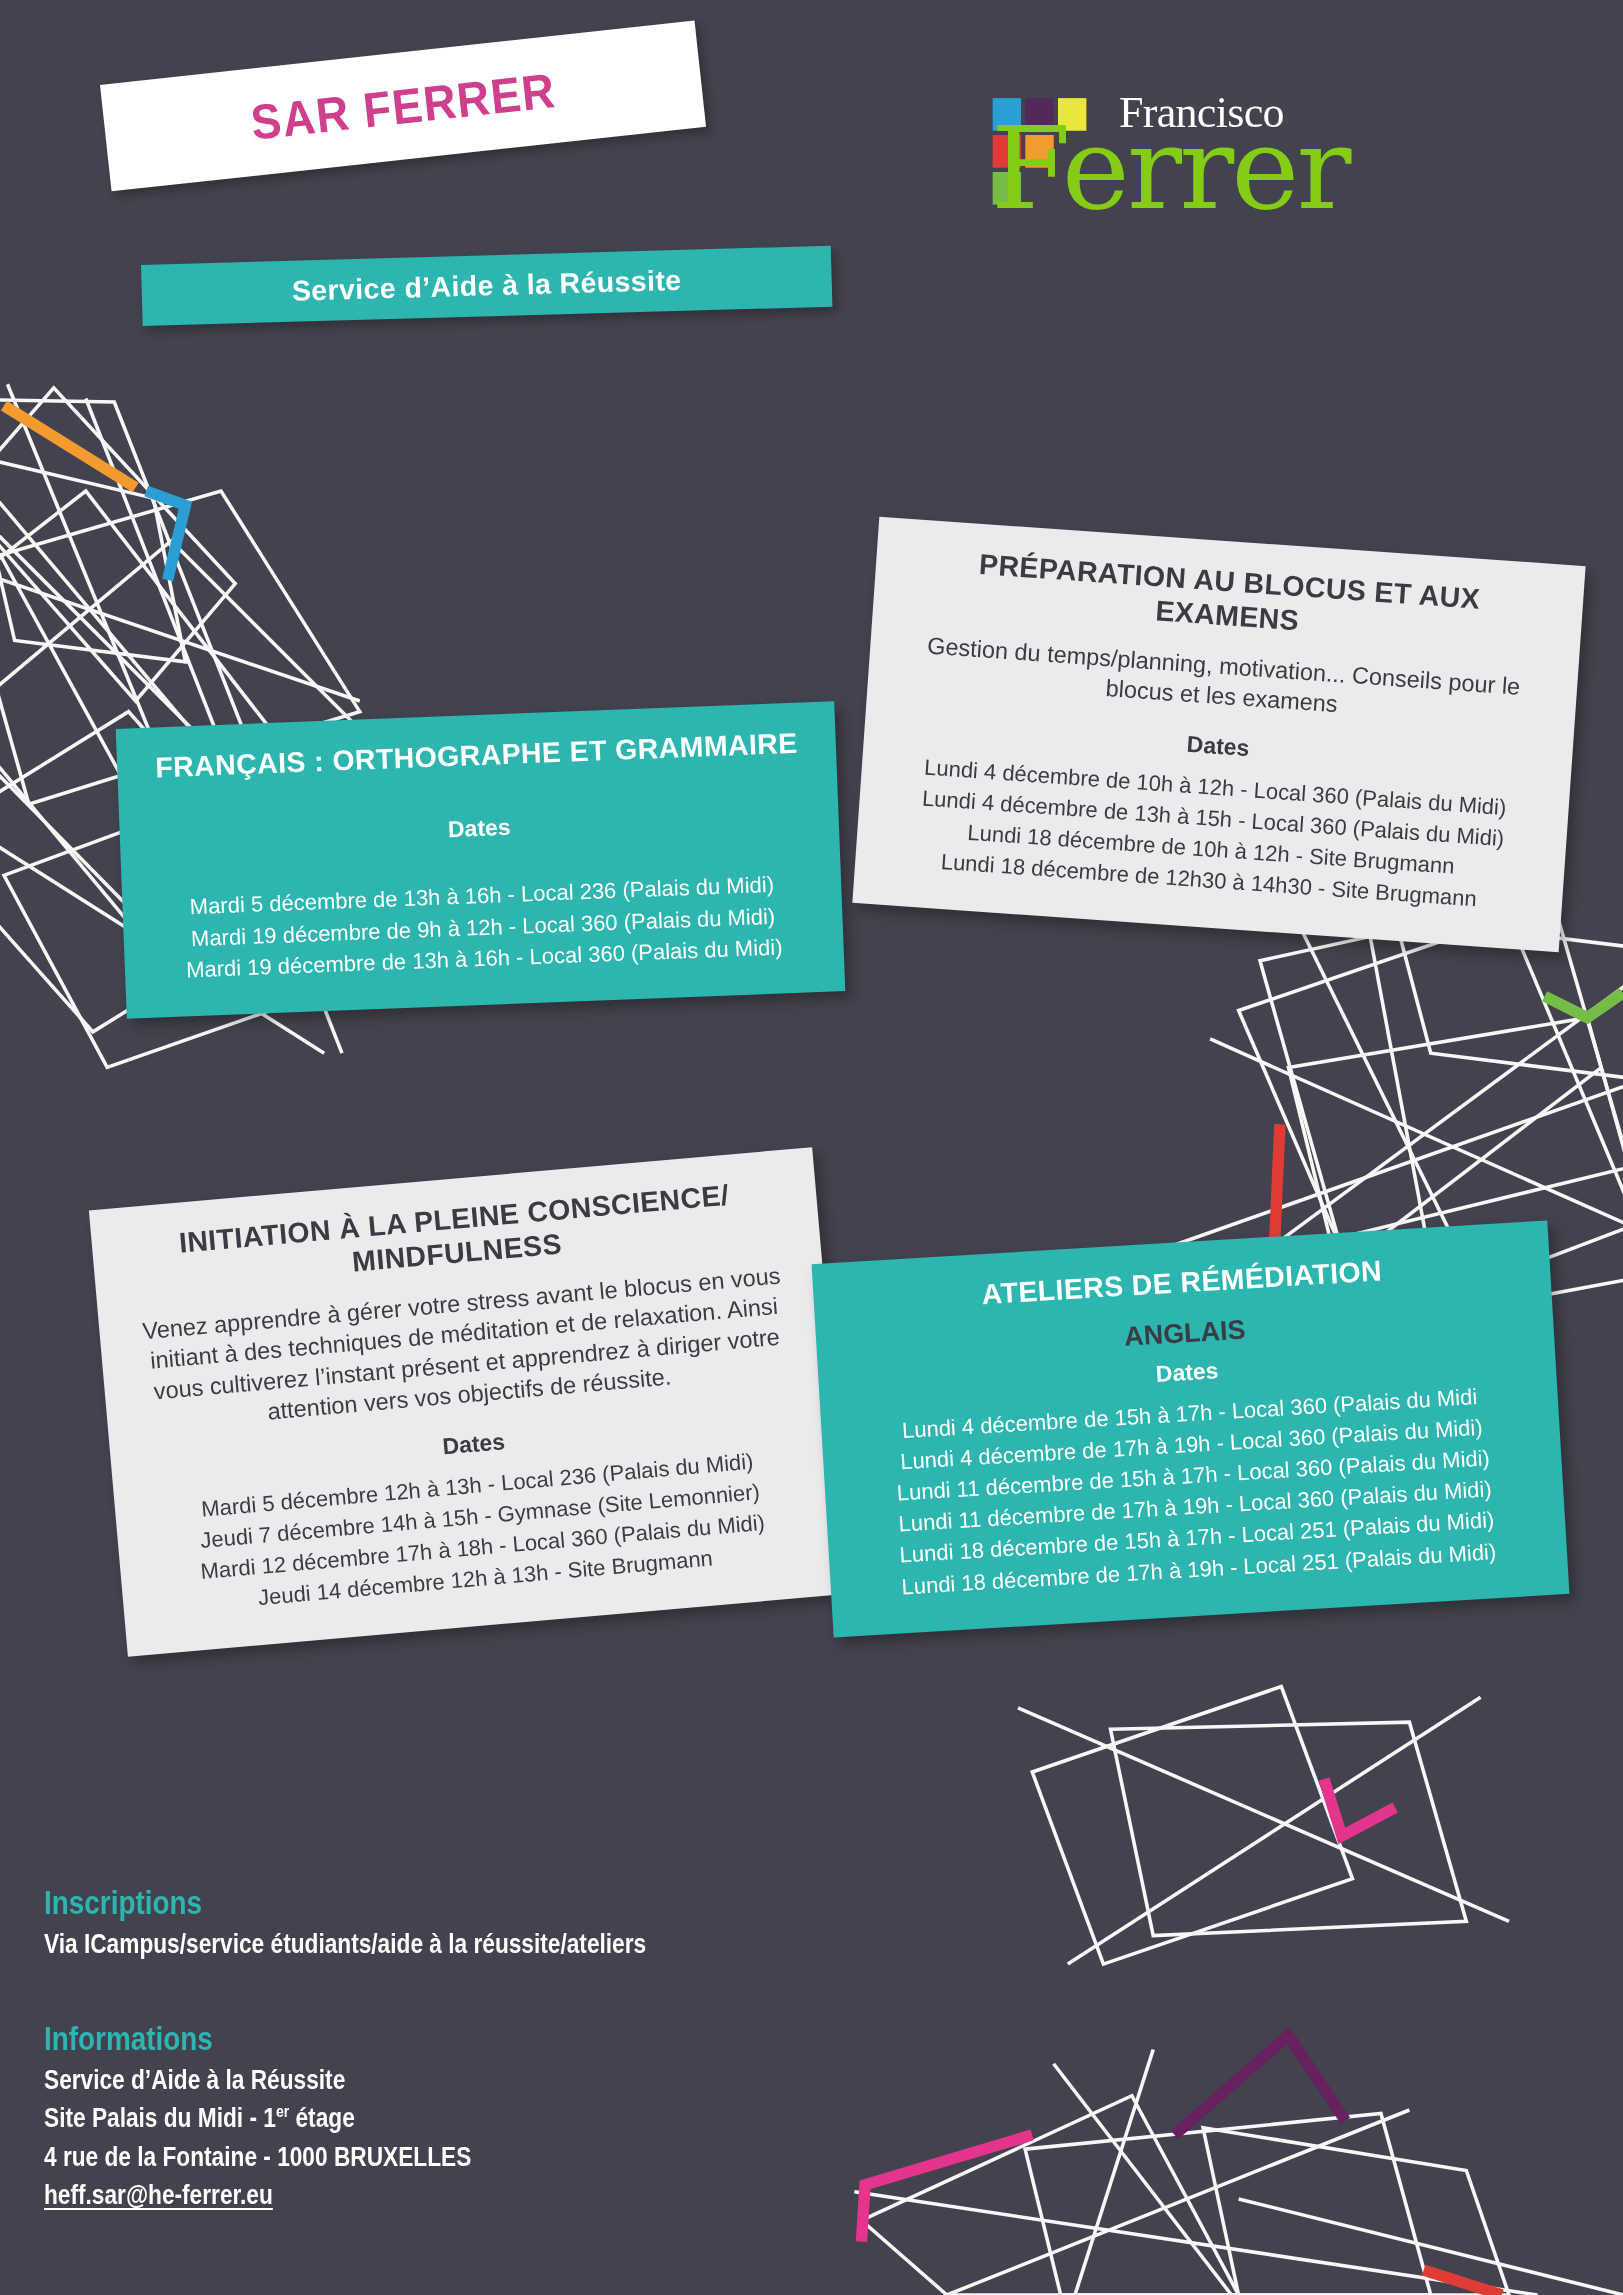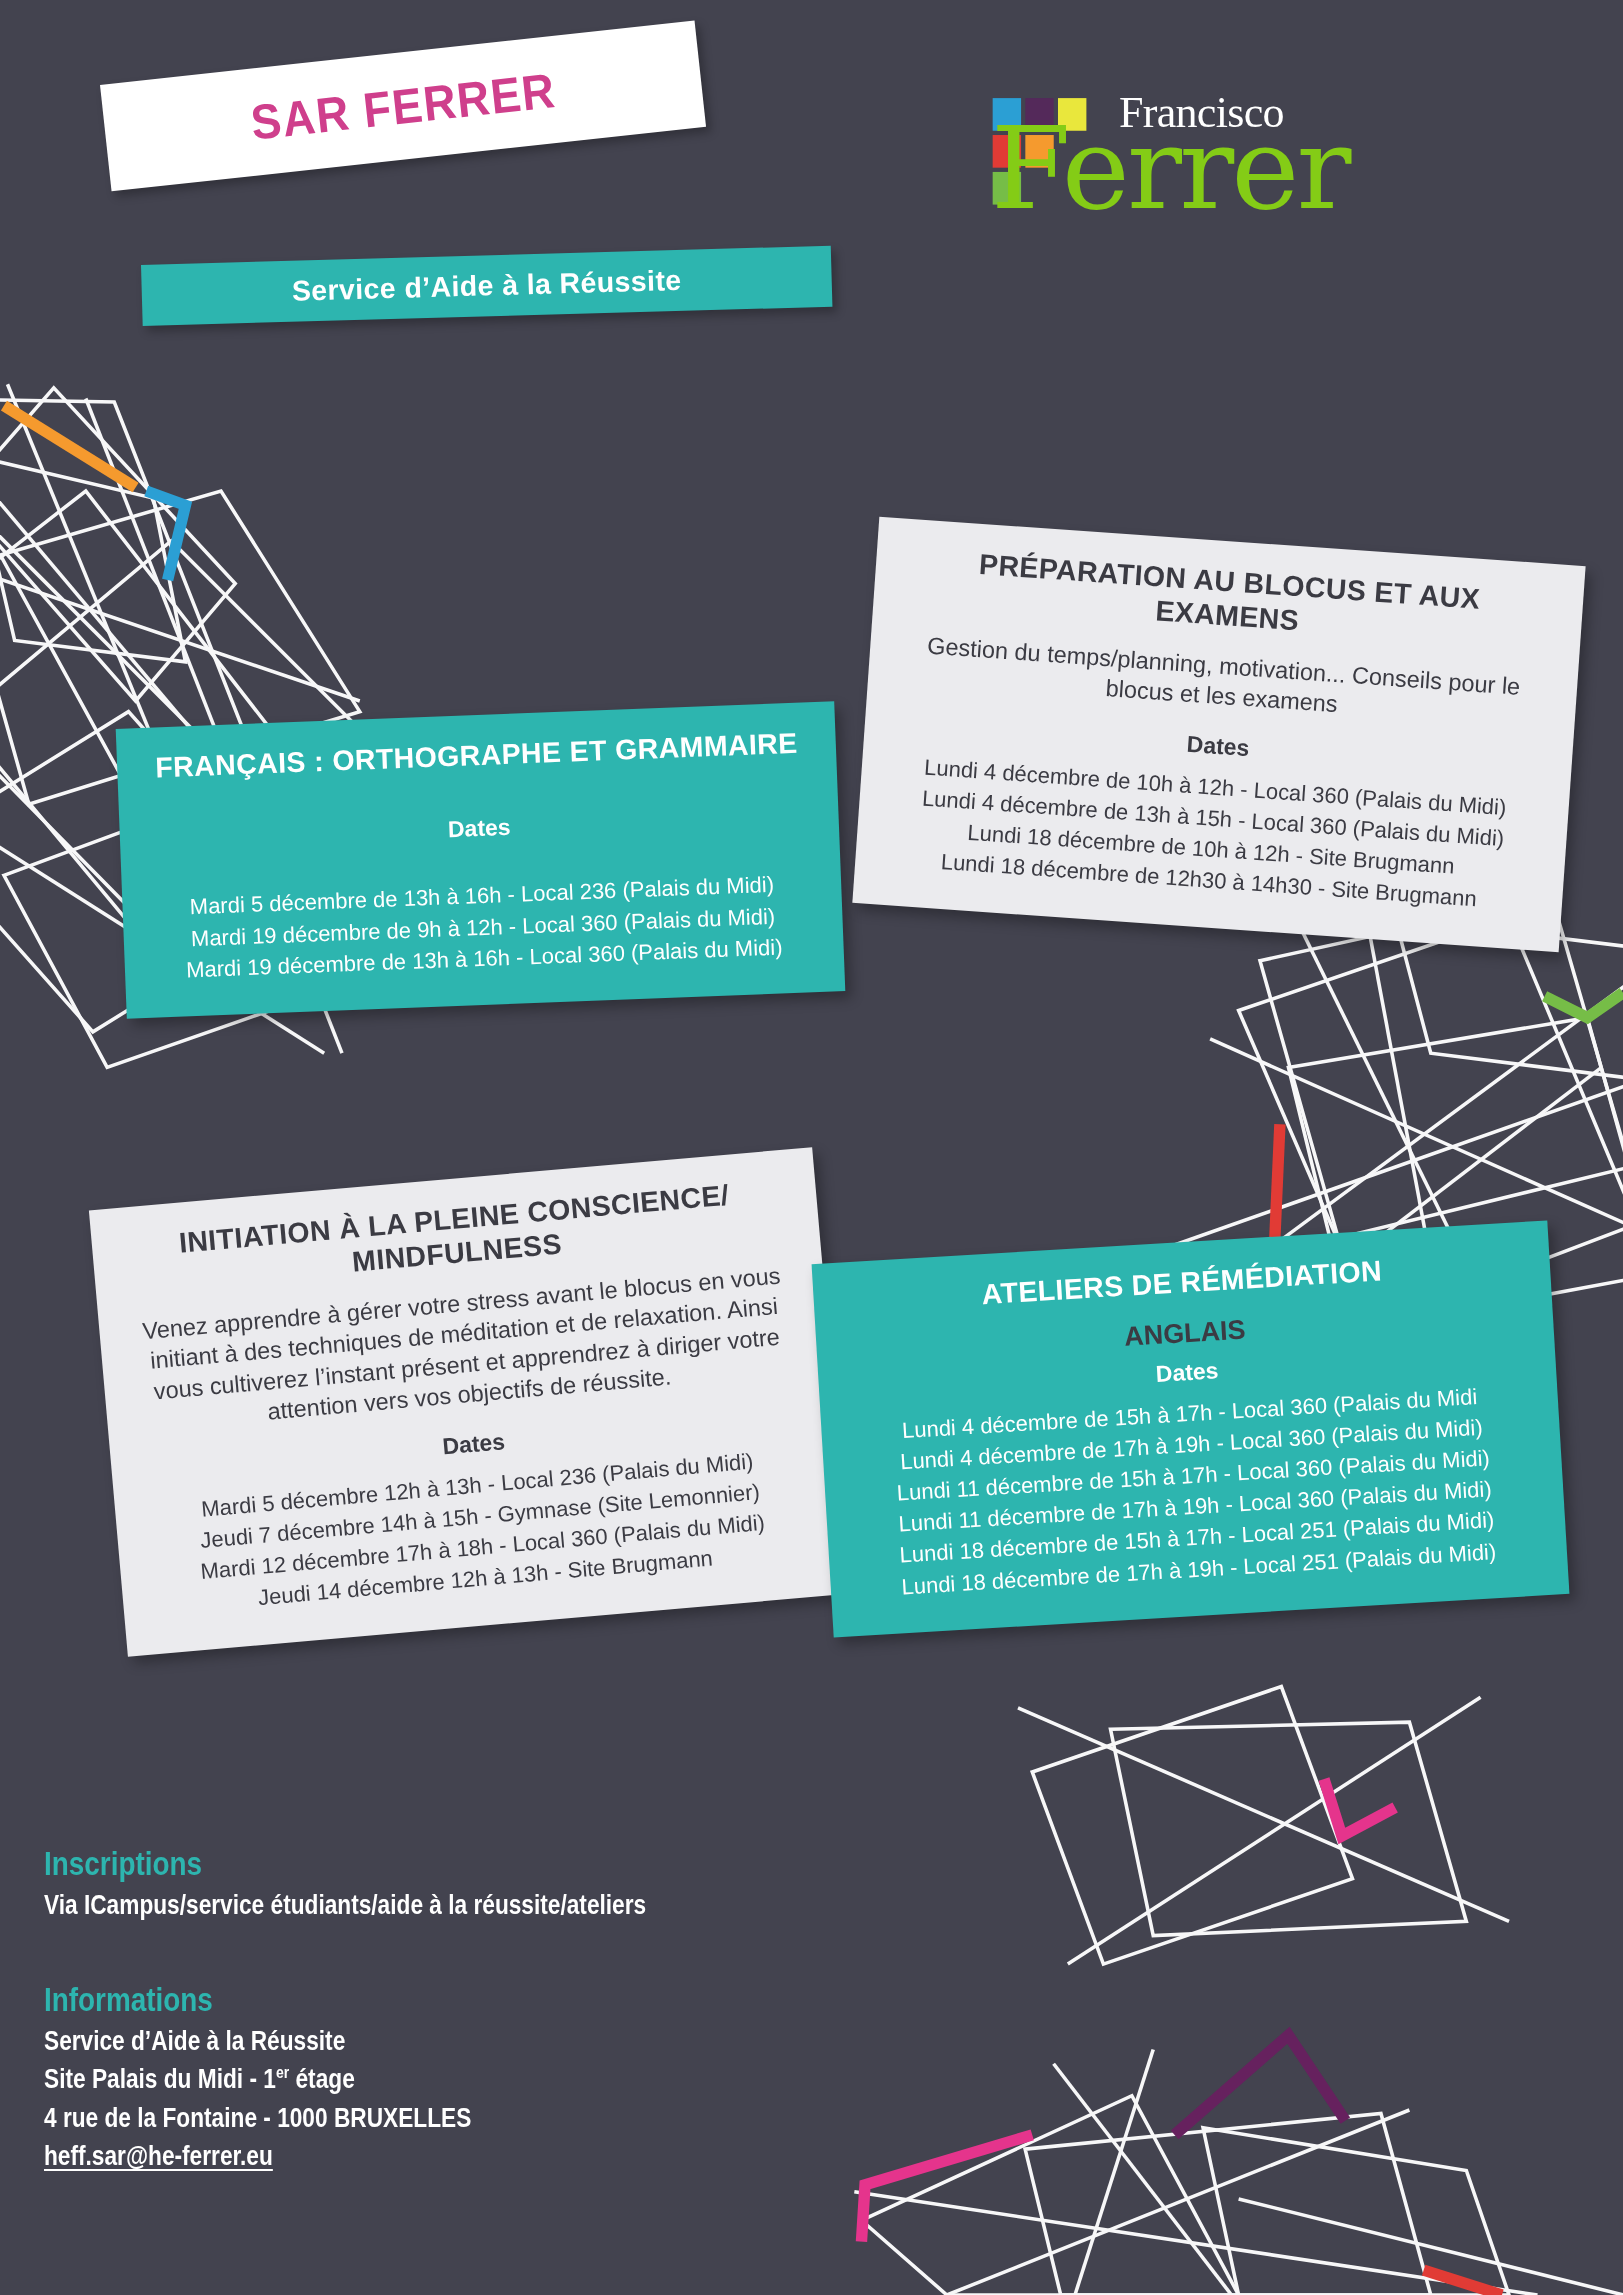--- a/index.html
+++ b/index.html
@@ -175,21 +175,21 @@
     top: 1242px;
     width: 737px;
     transform: rotate(-3.4deg);
     z-index: 6;
   }
 
   
   #footer {
     position: absolute;
     left: 44px;
-    top: 1844px;
+    top: 1883px;
     z-index: 5;
   }
   #footer .sec-head {
     color: #2db5af;
     font-size: 34px;
     font-weight: bold;
     font-family: "Liberation Sans Narrow", "Liberation Sans", sans-serif;
     transform: scaleX(.82);
     transform-origin: left center;
     letter-spacing: 0px;

